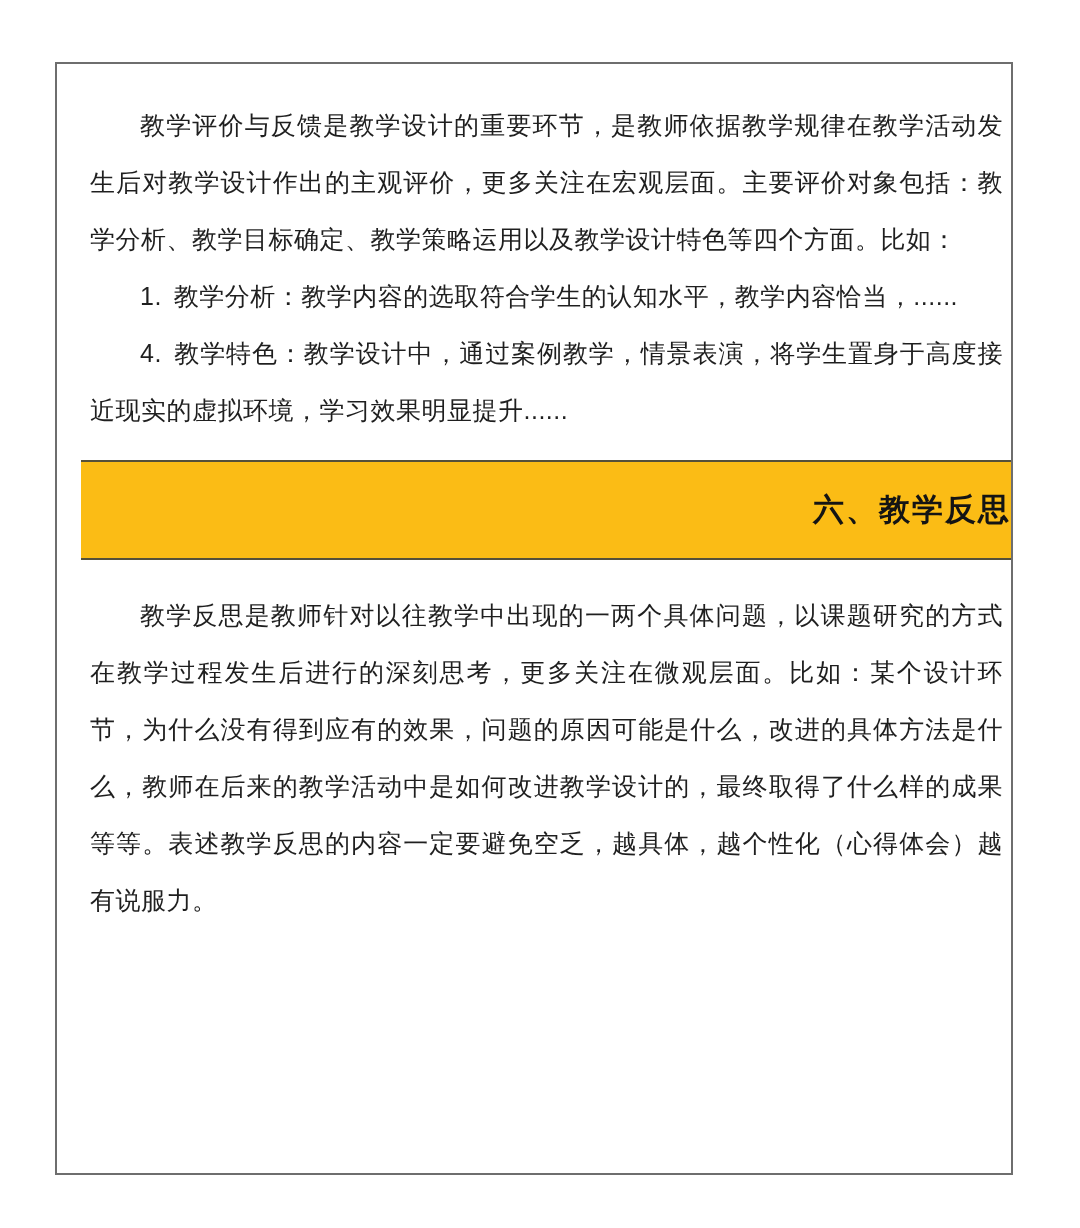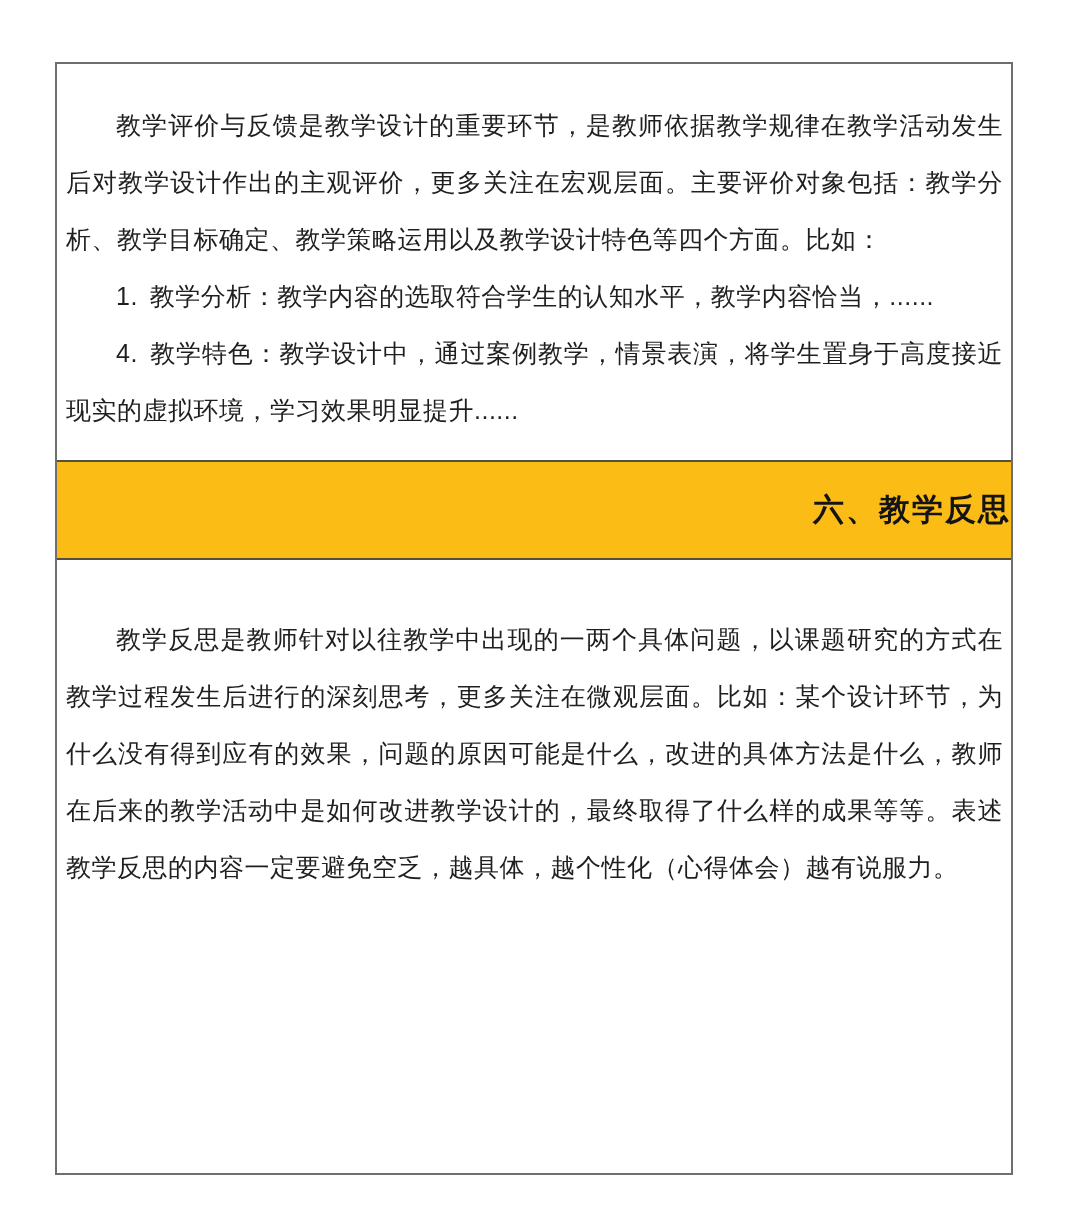--- a/index.html
+++ b/index.html
@@ -13,27 +13,27 @@
     overflow: hidden;
   }
   .doc-box {
     position: absolute;
     left: 55px;
     top: 62px;
     width: 958px;
     height: 1113px;
     border: 2px solid #6e6e6e;
     background: #ffffff;
+    padding-left: 24px;
   }
   .section-top {
     padding: 33px 8px 0 9px;
   }
   .section-bottom {
     padding: 27px 8px 0 9px;
-    margin-top: 24px;
   }
   .para {
     font-size: 25px;
     line-height: 57px;
     color: #1f1f1f;
     text-align: justify;
     text-indent: 50px;
     letter-spacing: 0.5px;
   }
   .list-num {

